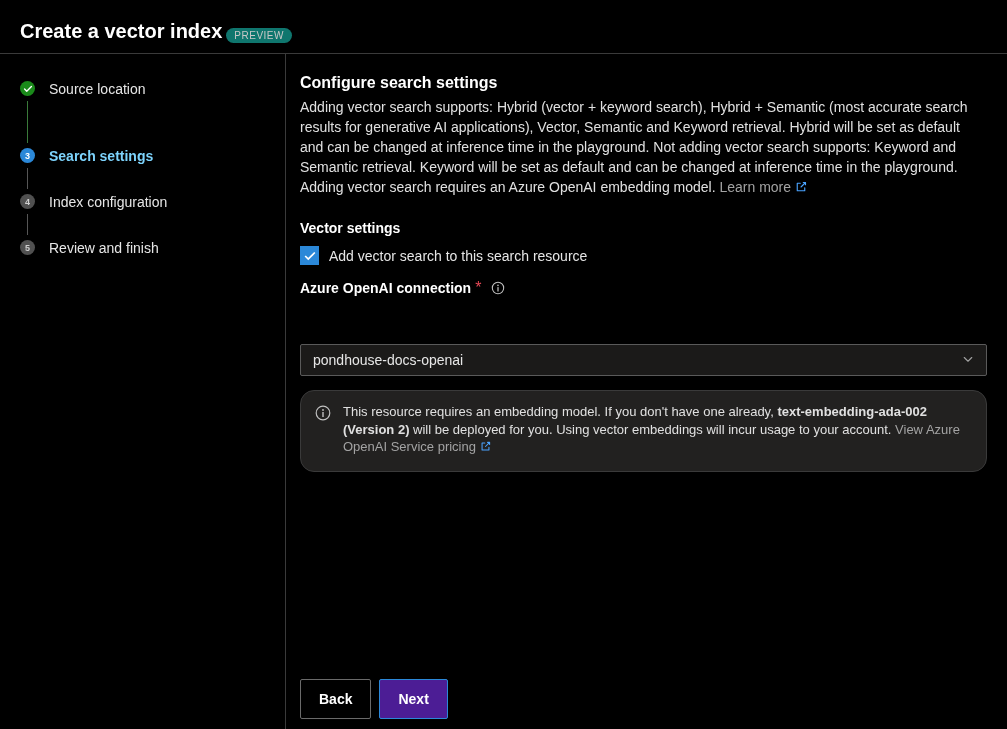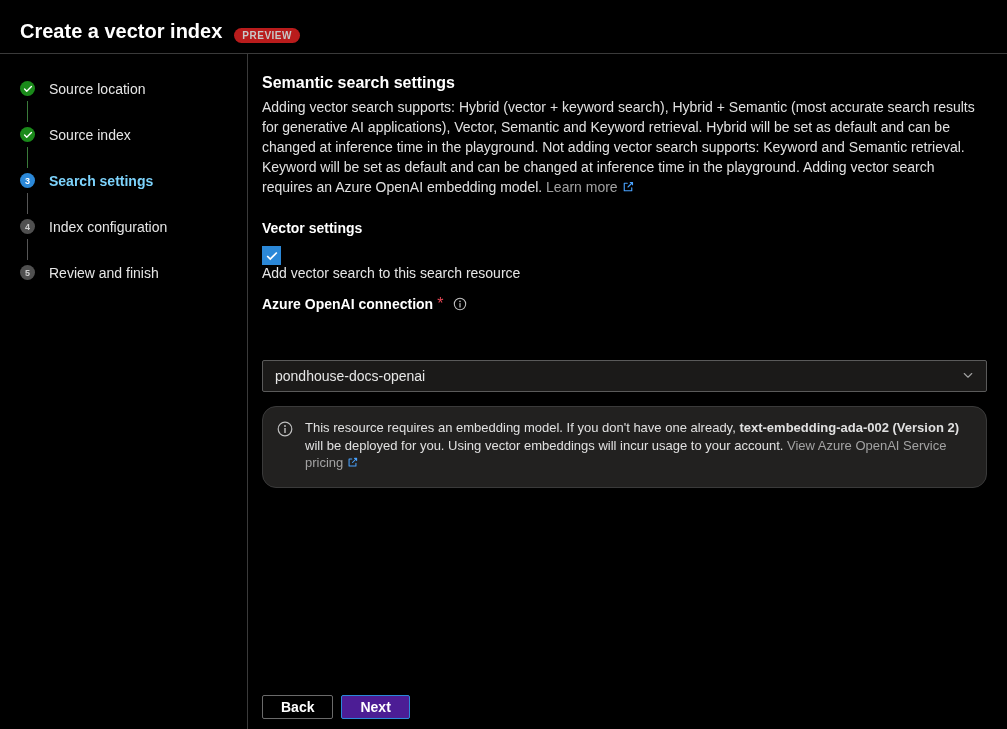--- a/index.html
+++ b/index.html
@@ -17,32 +17,33 @@
       padding: 10px 20px;
       border-bottom: 1px solid #3a3a3a;
       height: 54px;
     }
     .header-title {
       font-size: 20px;
       font-weight: 600;
       color: #ffffff;
     }
     .preview-badge {
-      margin-left: 12px;
+      margin-left: 4px;
       font-size: 10px;
-      font-weight: 700;
+      font-weight: 400;
       padding: 2px 8px;
       border-radius: 11px;
-      background: #b91c1c;
+      background: #0f766e;
       color: #c8c8c8;
       letter-spacing: 0.5px;
     }
     .body {
       display: flex;
       height: calc(729px - 54px);
+      gap: 38px;
     }
     .sidebar {
       width: 247px;
       padding: 22px 10px 0 20px;
     }
     .step {
       display: flex;
       align-items: center;
       height: 25px;
       margin-bottom: 0;
@@ -130,23 +131,23 @@
       vertical-align: -1px;
     }
     .subsection-heading {
       font-size: 14px;
       font-weight: 600;
       margin-top: 22px;
       margin-bottom: 6px;
     }
     .checkbox-row {
       display: flex;
+      align-items: center;
       margin-top: 10px;
       margin-bottom: 14px;
-      flex-direction: column;
     }
     .checkbox {
       width: 19px;
       height: 19px;
       background: #2b88d8;
       display: flex;
       align-items: center;
       justify-content: center;
       margin-right: 10px;
       cursor: pointer;
@@ -222,21 +223,21 @@
       padding: 12px 10px 10px 0;
       display: flex;
       justify-content: space-between;
       align-items: center;
     }
     .footer-left, .footer-right {
       display: flex;
       gap: 8px;
     }
     .btn {
-      height: 24px;
+      height: 40px;
       padding: 0 18px;
       border-radius: 2px;
       font-size: 14px;
       font-weight: 600;
       border: 1px solid #6a6a6a;
       background: transparent;
       color: #ffffff;
       cursor: pointer;
       display: inline-flex;
       align-items: center;
@@ -269,28 +270,20 @@
     <div class="step">
       <div class="step-indicator step-complete">
         <svg viewBox="0 0 16 16">
             <path d="M13.5 4L6 11.5 2.5 8" stroke="#fff" stroke-width="2.2" fill="none" stroke-linecap="round" stroke-linejoin="round"></path>
           </svg>
       </div>
       <span class="step-label">Source location</span>
     </div>
     <div class="step-gap"></div>
 
-    <div class="step">
-      <div class="step-indicator step-complete">
-        <svg viewBox="0 0 16 16">
-            <path d="M13.5 4L6 11.5 2.5 8" stroke="#fff" stroke-width="2.2" fill="none" stroke-linecap="round" stroke-linejoin="round"></path>
-          </svg>
-      </div>
-      <span class="step-label">Source index</span>
-    </div>
     <div class="step-gap"></div>
 
     <div class="step">
       <div class="step-indicator step-current">
           <span>3</span>
         </div>
       <span class="step-label current">Search settings</span>
     </div>
     <div class="step-gap inactive-gap"></div>
 
@@ -306,21 +299,21 @@
       <div class="step-indicator step-upcoming">
           <span>5</span>
         </div>
       <span class="step-label">Review and finish</span>
     </div>
 
   </div>
 
   <div class="main">
     <div class="main-content">
-      <div class="section-heading">Semantic search settings</div>
+      <div class="section-heading">Configure search settings</div>
       <div class="section-desc">
         <span>Adding vector search supports: Hybrid (vector + keyword search), Hybrid + Semantic (most accurate search results for generative AI applications), Vector, Semantic and Keyword retrieval. Hybrid will be set as default and can be changed at inference time in the playground. Not adding vector search supports: Keyword and Semantic retrieval. Keyword will be set as default and can be changed at inference time in the playground. Adding vector search requires an Azure OpenAI embedding model.</span>
         <a class="link">
           <span>Learn more</span><span class="ext-icon"><svg width="12" height="12" viewBox="0 0 16 16">
                 <path d="M11 2h3v3M14 2l-6 6M7 3H3v10h10v-4" stroke="#4aa3ff" stroke-width="1.5" fill="none" stroke-linecap="round" stroke-linejoin="round"></path>
               </svg></span>
         </a>
       </div>
 
       <div class="subsection-heading">Vector settings</div>

